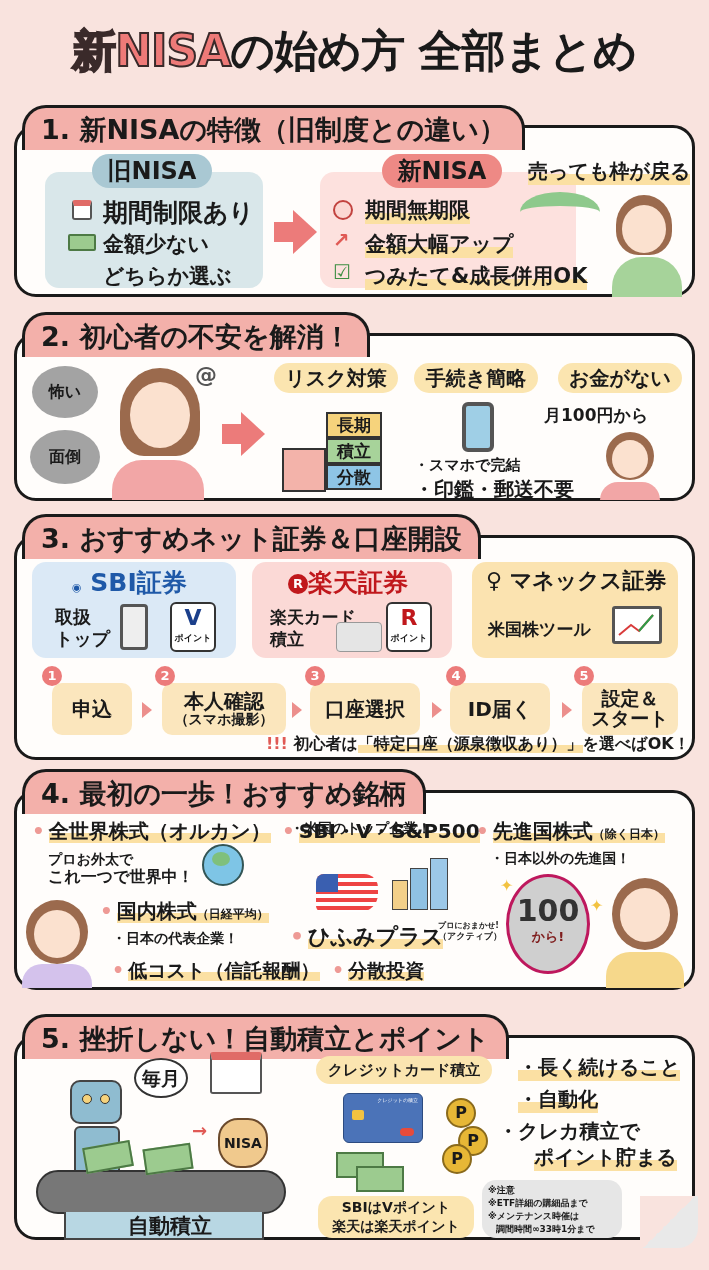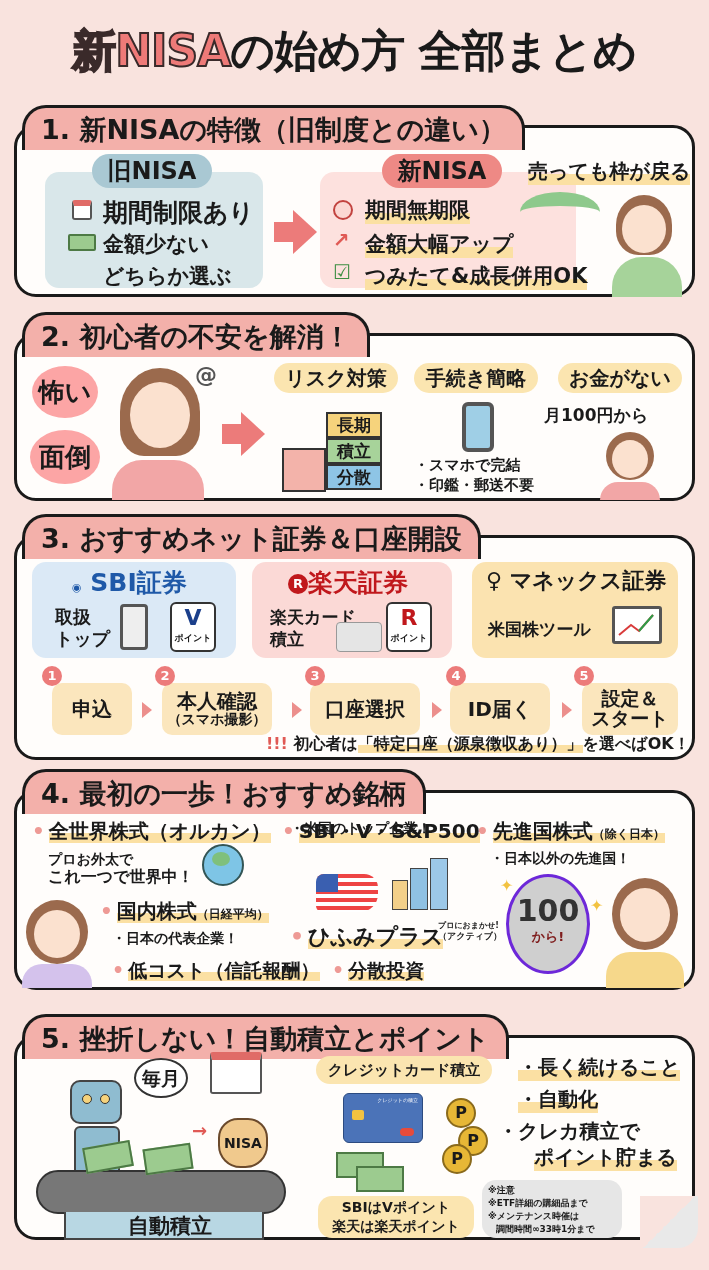--- a/index.html
+++ b/index.html
@@ -13,21 +13,21 @@
 .pill{position:absolute;border-radius:20px;font-weight:bold;text-align:center;white-space:nowrap;}
 .yl{background:#fbe5b0;}
 .txt{position:absolute;font-weight:bold;white-space:nowrap;}
 .hlbar{background:linear-gradient(transparent 60%,#fbe0a3 60%);}
 .arrow-r{position:absolute;width:0;height:0;border-top:22px solid transparent;border-bottom:22px solid transparent;border-left:24px solid #ec7b7a;}
 .arrow-stem{position:absolute;background:#ec7b7a;}
 .step{position:absolute;top:683px;height:52px;background:#fbe6bd;border-radius:10px;font-weight:bold;text-align:center;display:flex;flex-direction:column;justify-content:center;line-height:1.05;}
 .snum{position:absolute;width:20px;height:20px;border-radius:50%;background:#ec7b7a;color:#fff;font-size:13px;font-weight:bold;text-align:center;line-height:20px;top:666px;}
 .tri{position:absolute;top:702px;width:0;height:0;border-top:8px solid transparent;border-bottom:8px solid transparent;border-left:10px solid #ec8f8c;}
 .bullet{color:#ee9a95;margin-right:4px;}
-.cloud{position:absolute;background:#fca5a5;border-radius:50%;font-weight:bold;font-size:26px;display:flex;align-items:center;justify-content:center;}
+.cloud{position:absolute;background:#a3a3a3;border-radius:50%;font-weight:bold;font-size:16px;display:flex;align-items:center;justify-content:center;}
 .person{position:absolute;}
 </style>
 </head>
 <body>
 
 <div class="abs title">
   <span class="hl">新NISA</span><span>の始め方 全部まとめ</span>
 </div>
 
 <div class="panel" style="top:125px;height:172px;"></div>
@@ -77,21 +77,21 @@
 
 <div class="pill yl" style="left:274px;top:363px;width:124px;height:30px;font-size:20px;line-height:30px;">リスク対策</div>
 <div class="abs" style="left:282px;top:448px;width:44px;height:44px;background:#f3b3aa;border:2px solid #333;"></div>
 <div class="abs" style="left:326px;top:412px;width:56px;height:26px;background:#f6d37c;border:2px solid #333;font-weight:bold;font-size:17px;text-align:center;line-height:22px;">長期</div>
 <div class="abs" style="left:326px;top:438px;width:56px;height:26px;background:#a7d39a;border:2px solid #333;font-weight:bold;font-size:17px;text-align:center;line-height:22px;">積立</div>
 <div class="abs" style="left:326px;top:464px;width:56px;height:26px;background:#8ec5e6;border:2px solid #333;font-weight:bold;font-size:17px;text-align:center;line-height:22px;">分散</div>
 
 <div class="pill yl" style="left:414px;top:363px;width:124px;height:30px;font-size:20px;line-height:30px;">手続き簡略</div>
 <div class="abs" style="left:462px;top:402px;width:32px;height:50px;border:4px solid #555;border-radius:6px;background:#9fcfe6;"></div>
 <div class="txt" style="left:414px;top:456px;font-size:15px;">・スマホで完結</div>
-<div class="txt" style="left:414px;top:476px;font-size:15px;">・印鑑・郵送不要</div>
+<div class="txt" style="left:414px;top:476px;font-size:20px;">・印鑑・郵送不要</div>
 
 <div class="pill yl" style="left:558px;top:363px;width:124px;height:30px;font-size:20px;line-height:30px;">お金がない</div>
 <div class="txt" style="left:544px;top:404px;font-size:17px;">月100円から</div>
 <div class="person" style="left:600px;top:432px;width:60px;height:68px;">
   <div style="position:absolute;left:6px;top:0;width:48px;height:48px;background:#9b6a4d;border-radius:50%;"></div>
   <div style="position:absolute;left:12px;top:8px;width:36px;height:38px;background:#fbe1cf;border-radius:50%;"></div>
   <div style="position:absolute;left:0;top:50px;width:60px;height:18px;background:#f2a6a6;border-radius:20px 20px 0 0;"></div>
 </div>
 
 <div class="panel" style="top:535px;height:225px;"></div>
@@ -123,21 +123,21 @@
       <polyline points="4,26 16,16 24,22 38,6" fill="none" stroke="#d93b3b" stroke-width="2"></polyline>
       <polyline points="24,22 38,6" fill="none" stroke="#2e9c48" stroke-width="2"></polyline>
     </svg>
 </div>
 
 <div class="step" style="left:52px;width:80px;font-size:20px;">
     <span>申込</span>
   </div>
 <div class="snum" style="left:42px;">1</div>
 <div class="tri" style="left:142px;"></div>
-<div class="step" style="left:162px;width:110px;font-size:20px;">
+<div class="step" style="left:162px;width:124px;font-size:20px;">
     <span>本人確認</span>
     <span style="font-size:14px;">（スマホ撮影）</span>
   </div>
 <div class="snum" style="left:155px;">2</div>
 <div class="tri" style="left:292px;"></div>
 <div class="step" style="left:310px;width:110px;font-size:20px;">
     <span>口座選択</span>
   </div>
 <div class="snum" style="left:305px;">3</div>
 <div class="tri" style="left:432px;"></div>
@@ -180,21 +180,21 @@
 
 <div class="txt" style="left:100px;top:898px;font-size:20px;"><span class="bullet">•</span><span class="hlbar"><span>国内株式</span><span style="font-size:12px;">（日経平均）</span></span></div>
 <div class="txt" style="left:112px;top:930px;font-size:14px;">・日本の代表企業！</div>
 
 <div class="txt" style="left:290px;top:922px;font-size:22px;"><span class="bullet">•</span><span class="hlbar">ひふみプラス</span></div>
 <div class="txt" style="left:438px;top:920px;font-size:8px;line-height:11px;"><span>プロにおまかせ!</span><br><span style="font-size:9px;">（アクティブ）</span></div>
 
 <div class="txt" style="left:112px;top:958px;font-size:19px;"><span class="bullet">•</span><span class="hlbar">低コスト（信託報酬）</span></div>
 <div class="txt" style="left:332px;top:958px;font-size:19px;"><span class="bullet">•</span><span class="hlbar">分散投資</span></div>
 
-<div class="abs" style="left:506px;top:874px;width:84px;height:100px;border-radius:50%;background:#cfcfcf;border:3px solid #6d28d9;text-align:center;">
+<div class="abs" style="left:506px;top:874px;width:84px;height:100px;border-radius:50%;background:#cfcfcf;border:3px solid #be185d;text-align:center;">
   <div style="font-size:30px;font-weight:bold;margin-top:16px;color:#333;">100</div>
   <div style="font-size:13px;font-weight:bold;color:#7f1d1d;">から!</div>
 </div>
 <div class="txt" style="left:500px;top:876px;font-size:16px;color:#f2c241;">✦</div>
 <div class="txt" style="left:590px;top:896px;font-size:16px;color:#f2c241;">✦</div>
 
 <div class="person" style="left:22px;top:900px;width:70px;height:88px;">
   <div style="position:absolute;left:4px;top:0;width:62px;height:64px;background:#9b6a4d;border-radius:50%;"></div>
   <div style="position:absolute;left:12px;top:10px;width:46px;height:48px;background:#fbe1cf;border-radius:50%;"></div>
   <div style="position:absolute;left:0;top:64px;width:70px;height:24px;background:#d4c2ec;border-radius:20px 20px 0 0;"></div>

